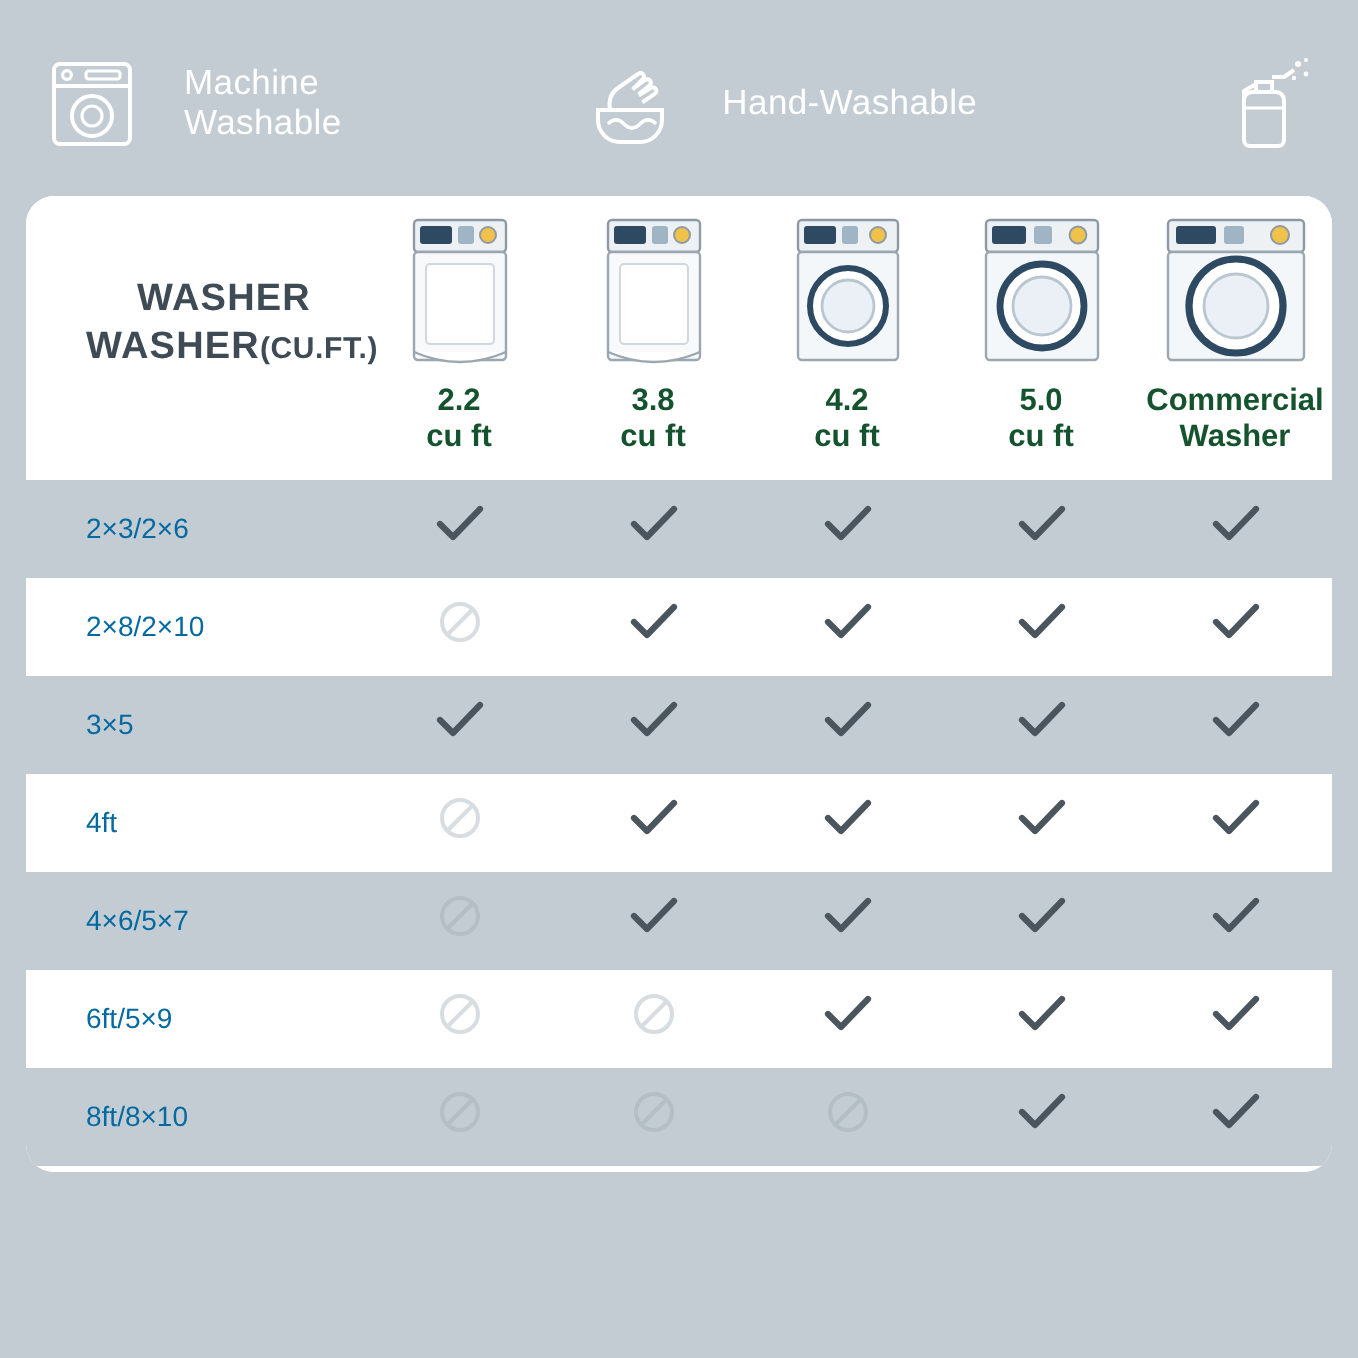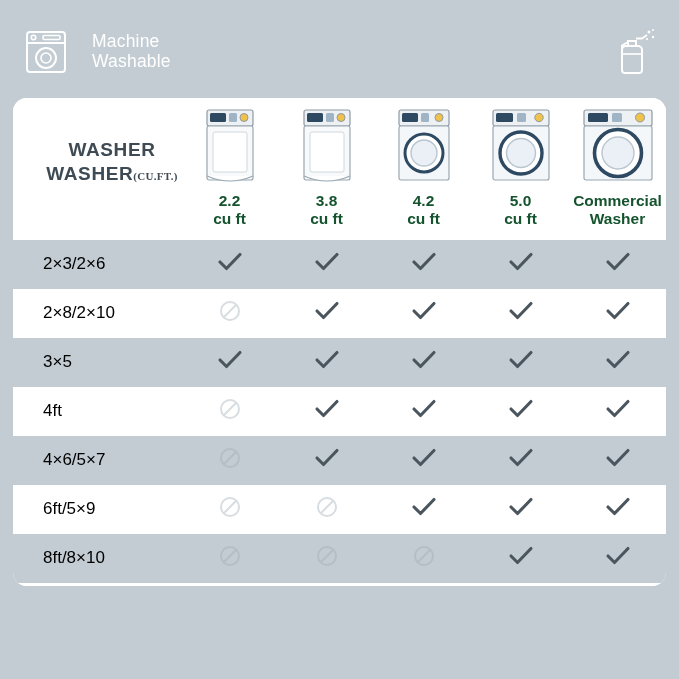--- a/index.html
+++ b/index.html
@@ -103,32 +103,31 @@
     display: block;
   }
   .head-title .t2 {
     color: #3f4b54;
     font-size: 19px;
     letter-spacing: .6px;
     line-height: 1.25;
     display: block;
   }
   .head-title .units {
-    font-size: 11px;
+    font-size: 15px;
     letter-spacing: .3px;
-    font-family: Liberation Serif, serif;
   }
 
   tbody tr { height: 49px; }
   tbody tr.alt { background: #c3ccd2; }
   tbody tr.plain { background: #ffffff; padding-left: 10px; }
 
   .row-label {
-    color: #000000;
-    font-size: 17px;
+    color: #0369a1;
+    font-size: 14px;
     padding-left: 30px;
     text-align: left;
     white-space: nowrap;
   }
   .cell {
     text-align: center;
     vertical-align: middle;
   }
   .mark {
     display: inline-block;
@@ -168,20 +167,32 @@
           <circle cx="11.5" cy="11.5" r="2.2" fill="none" stroke="#ffffff" stroke-width="1.6"></circle>
           <rect x="21" y="9.5" width="17" height="4" rx="1.3" fill="none" stroke="#ffffff" stroke-width="1.6"></rect>
           <circle cx="24" cy="32" r="10" fill="none" stroke="#ffffff" stroke-width="2"></circle>
           <circle cx="24" cy="32" r="5" fill="none" stroke="#ffffff" stroke-width="1.6"></circle>
         </svg>
       </span>
       <span class="feature-label">Machine
 Washable</span>
     </div>
 
+    <div class="feature">
+      <span class="feature-icon">
+        <svg class="feature-icon" viewBox="0 0 48 52" aria-hidden="true">
+          <path d="M8 29 h32 v5 a11 11 0 0 1 -11 11 H19 A11 11 0 0 1 8 34 z" fill="none" stroke="#ffffff" stroke-width="2"></path>
+          <path d="M14 29 c-1-6 1-9 4-11 l10-7 c2-1.5 4 1 2.3 2.7 l-5 5" fill="none" stroke="#ffffff" stroke-width="2" stroke-linejoin="round"></path>
+          <path d="M25.5 18.5 l6-4.5 c2-1.4 4 1.2 2.2 2.8 l-5.4 4.4" fill="none" stroke="#ffffff" stroke-width="2"></path>
+          <path d="M28.4 21.6 l6-3.6 c2.1-1.2 3.8 1.5 1.9 2.9 l-6.1 4.3" fill="none" stroke="#ffffff" stroke-width="2"></path>
+          <path d="M13 36 q4-4 8 0 t8 0 t8 0" fill="none" stroke="#ffffff" stroke-width="1.8"></path>
+        </svg>
+      </span>
+      <span class="feature-label">Hand-Washable</span>
+    </div>
 
     <div class="feature">
       <span class="feature-icon">
         <svg class="feature-icon" viewBox="0 0 48 52" aria-hidden="true">
           <path d="M17 20 h12 a4 4 0 0 1 4 4 v20 a3 3 0 0 1 -3 3 H16 a3 3 0 0 1 -3 -3 V24 a4 4 0 0 1 4 -4 z" fill="none" stroke="#ffffff" stroke-width="2"></path>
           <path d="M19 20 v-5 h8 v5" fill="none" stroke="#ffffff" stroke-width="2"></path>
           <path d="M27 12.5 h6 l5 -3.5" fill="none" stroke="#ffffff" stroke-width="2" stroke-linejoin="round"></path>
           <path d="M19 16 l-6 3.5 v4" fill="none" stroke="#ffffff" stroke-width="2" stroke-linejoin="round"></path>
           <line x1="14" y1="28" x2="32" y2="28" stroke="#ffffff" stroke-width="1.6"></line>
           <circle cx="40" cy="6" r="1.5" fill="#ffffff"></circle>

